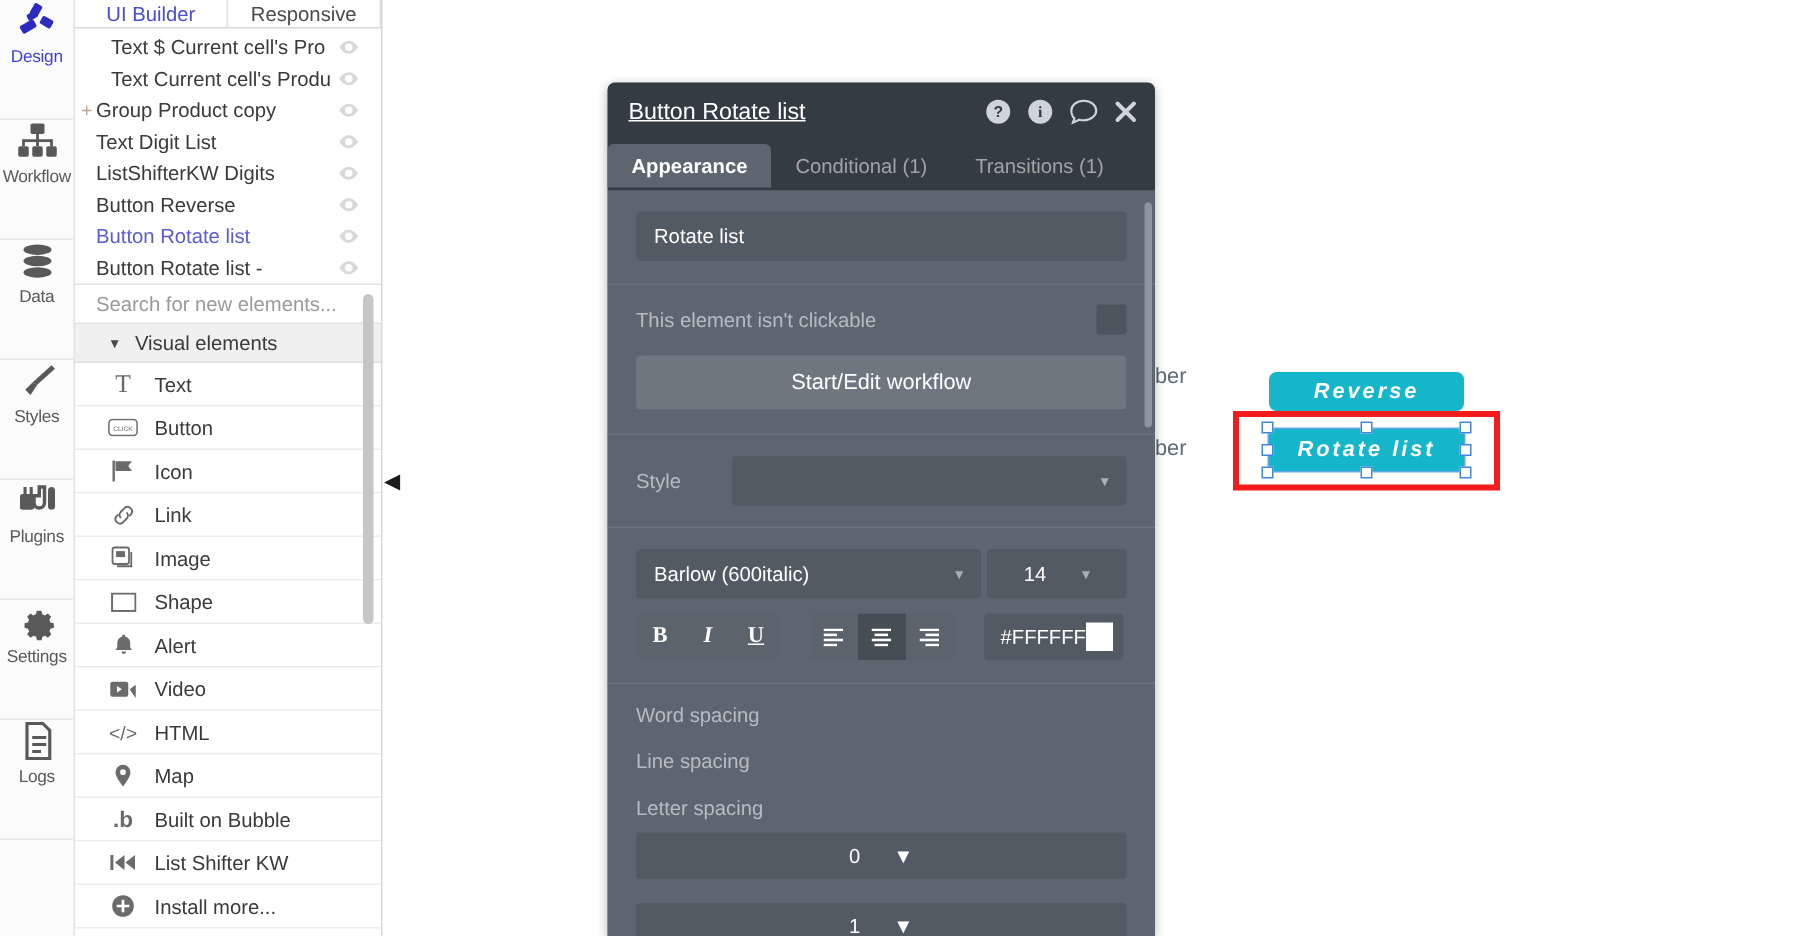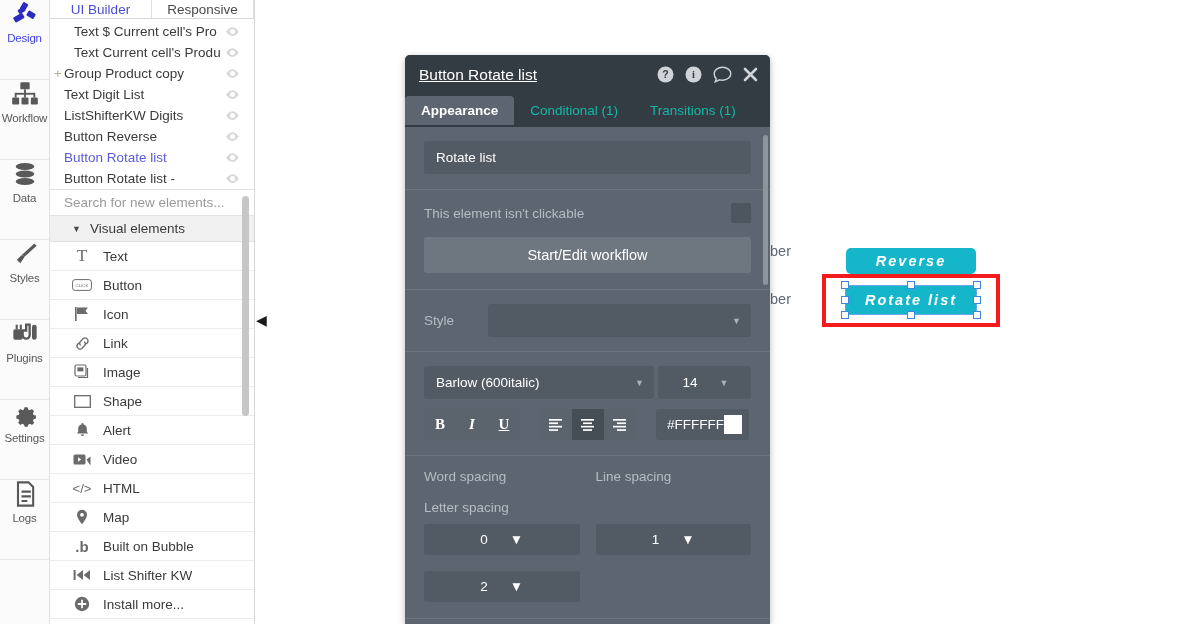--- a/index.html
+++ b/index.html
@@ -126,21 +126,21 @@
   .prop-title {
     flex: 1; color: #ffffff; font-size: 15.5px; text-decoration: underline;
     cursor: pointer;
   }
   .prop-icons { display: flex; align-items: center; gap: 11px; }
   .pi { color: #cfd4d8; cursor: pointer; display:flex; }
 
   .prop-tabs { height: 33px; display: flex; align-items: center; background:#343c43;}
   .ptab {
     height: 29px; padding: 0 16px; display: flex; align-items: center;
-    font-size: 13.5px; color: #14b8a6; cursor: pointer; border-radius: 4px 4px 0 0;
+    font-size: 13.5px; color: #a3a3a3; cursor: pointer; border-radius: 4px 4px 0 0;
   }
   .ptab.active { background: #5d6670; color: #ffffff; font-weight: 700; }
 
   .prop-body { background: #5d6670; }
   .pgroup { border-bottom: 1px solid #6b737c; padding: 14px 19px; }
   .fld {
     background: #525a63; border-radius: 3px; color: #ffffff;
     font-size: 13.5px; display: flex; align-items: center; padding: 0 12px;
     height: 33px;
   }
@@ -166,21 +166,21 @@
     flex: 1; display: flex; align-items: center; justify-content: center;
     color: #ffffff; font-size: 15px; cursor: pointer;
   }
   .seg > div.on { background: #454d55; }
   .colorfld {
     background: #525a63; border-radius: 3px; height: 31px; display: flex;
     align-items: center; justify-content: space-between; padding: 0 7px 0 11px;
     color: #ffffff; font-size: 13.5px;
   }
   .swatch { width: 19px; height: 19px; background: #ffffff; cursor:pointer; }
-  .three { display: grid; grid-template-columns: 1fr 1fr; gap: 16px; }
+  .three { display: grid; grid-template-columns: 1fr; gap: 16px; }
   .small-sel {
     background: #525a63; border-radius: 3px; height: 31px; display: flex;
     align-items: center; justify-content: center; gap: 22px;
     color: #ffffff; font-size: 13.5px; cursor: pointer;
   }
   .prop-scroll {
     position: absolute; right: 2px; top: 80px; width: 5px; height: 150px;
     background: #8c949c; border-radius: 3px;
   }
 </style>

